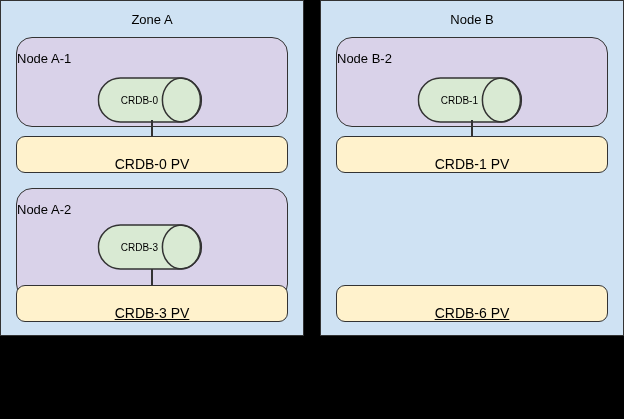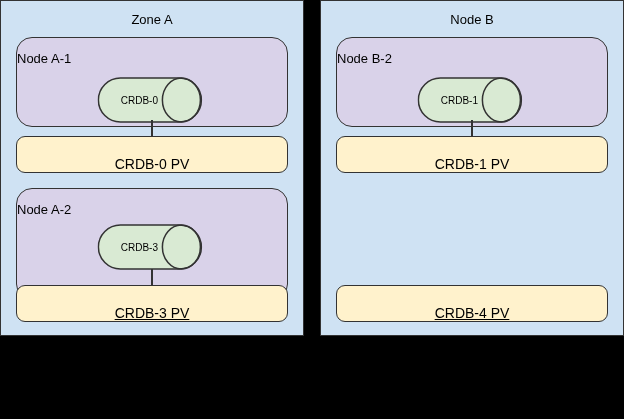--- a/index.html
+++ b/index.html
@@ -120,18 +120,18 @@
         <ellipse class="cyl-cap" cx="84" cy="23" rx="19" ry="22"></ellipse>
         <text class="cyl-label" x="42" y="27" text-anchor="middle">CRDB-1</text>
       </svg>
     </div>
     <div class="connector connector-1"></div>
     <div class="pv pv-1">
       <span>CRDB-1 PV</span>
     </div>
 
     <div class="pv pv-2">
-      <span>CRDB-4 PV</span>
+      <span>CRDB-6 PV</span>
     </div>
   </section>
 
 
 </div>
 
 </body></html>

